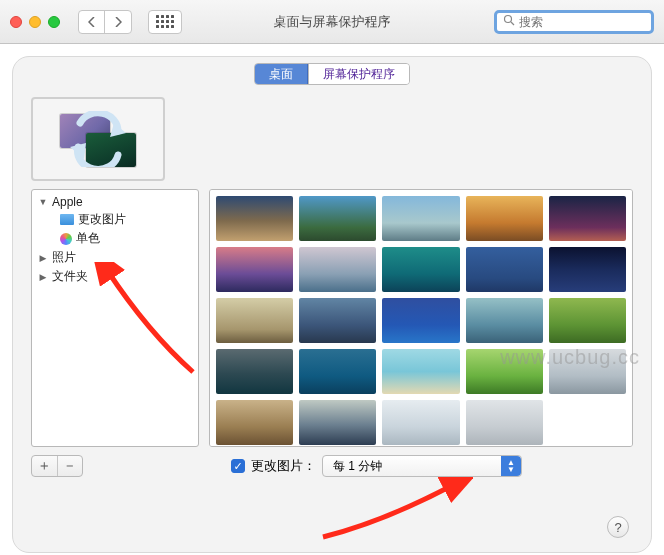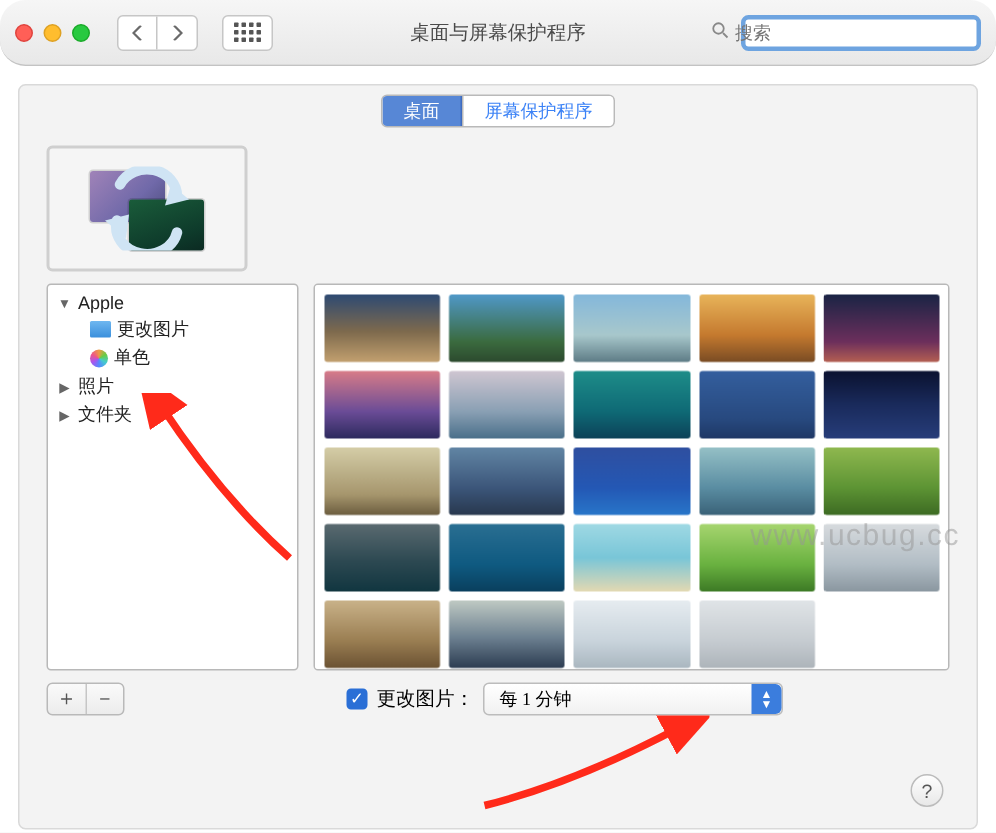--- a/index.html
+++ b/index.html
@@ -15,21 +15,20 @@
   
   .titlebar {
     height: 44px;
     background: linear-gradient(#f6f6f6, #e8e8e8);
     border-bottom: 1px solid #c3c3c3;
     display: flex;
     align-items: center;
     padding: 16px 10px;
     gap: 8px;
     position: relative;
-    border-radius: 17px;
   }
   .traffic { display: flex; gap: 7px; align-items: center; }
   .tl { width: 12px; height: 12px; border-radius: 50%; }
   .tl.red { background: #ff5f57; border: 1px solid #e0443e; }
   .tl.yellow { background: #ffbd2e; border: 1px solid #dea123; }
   .tl.green { background: #28c940; border: 1px solid #1aab29; }
   .navgrp {
     margin-left: 10px;
     display: flex;
     border: 1px solid #c6c6c6;
@@ -60,47 +59,46 @@
   }
   .searchwrap {
     margin-left: auto;
     width: 160px; height: 24px;
     border: 3px solid #6ea4e0;
     border-radius: 5px;
     background: #fff;
     display: flex; align-items: center;
     padding: 0 6px;
     gap: 4px;
-    justify-content: flex-end;
   }
   .searchwrap input {
     border: none; outline: none; flex: 1; font-size: 12px; background: transparent;
   }
   .sicon { color: #888; font-size: 12px; }
 
   
   .panel {
     margin: 12px;
     background: #f3f3f3;
     border: 1px solid #d9d9d9;
-    border-radius: 5px;
+    border-radius: 17px;
     height: 497px;
     position: relative;
     padding-top: 6px;
   }
   .tabs {
     display: flex; justify-content: center; margin-top: 0;
   }
   .tabgrp {
     display: flex; border: 1px solid #b9b9b9; border-radius: 4px; overflow: hidden;
     height: 22px;
   }
   .tab {
     padding: 0 14px; font-size: 12px; display: flex; align-items: center;
-    background: #fff; color: #3b82f6;
+    background: #fff; color: #4c1d95;
   }
   .tab.active { background: #5787d6; color: #fff; border-right: 1px solid #3f6cbf; }
   .tab + .tab { border-left: 1px solid #b9b9b9; }
 
   .preview {
     margin: 12px 0 0 18px;
     width: 134px; height: 84px;
     background: #f5f5f5;
     border: 2px solid #cfcfcf;
     border-radius: 4px;
@@ -184,21 +182,21 @@
   }
   .pm {
     flex: 1; display: flex; align-items: center; justify-content: center;
     color: #555; font-size: 14px;
   }
   .pm + .pm { border-left: 1px solid #c6c6c6; }
   .opts {
     margin-left: 140px;
     display: flex; flex-direction: column; gap: 6px;
   }
-  .optrow { display: flex; align-items: center; gap: 6px; font-family: Liberation Serif, serif; }
+  .optrow { display: flex; align-items: center; gap: 6px; }
   .chk {
     width: 14px; height: 14px; border-radius: 3px;
     border: 1px solid #8a8a8a; background: #fff;
     display: inline-flex; align-items: center; justify-content: center;
   }
   .chk.checked { background: #2a6fd6; border-color: #2a6fd6; }
   .chk.checked::after { content: "✓"; color: #fff; font-size: 11px; line-height: 1; }
   .select {
     display: flex; align-items: center;
     background: linear-gradient(#fff,#f1f1f1);

